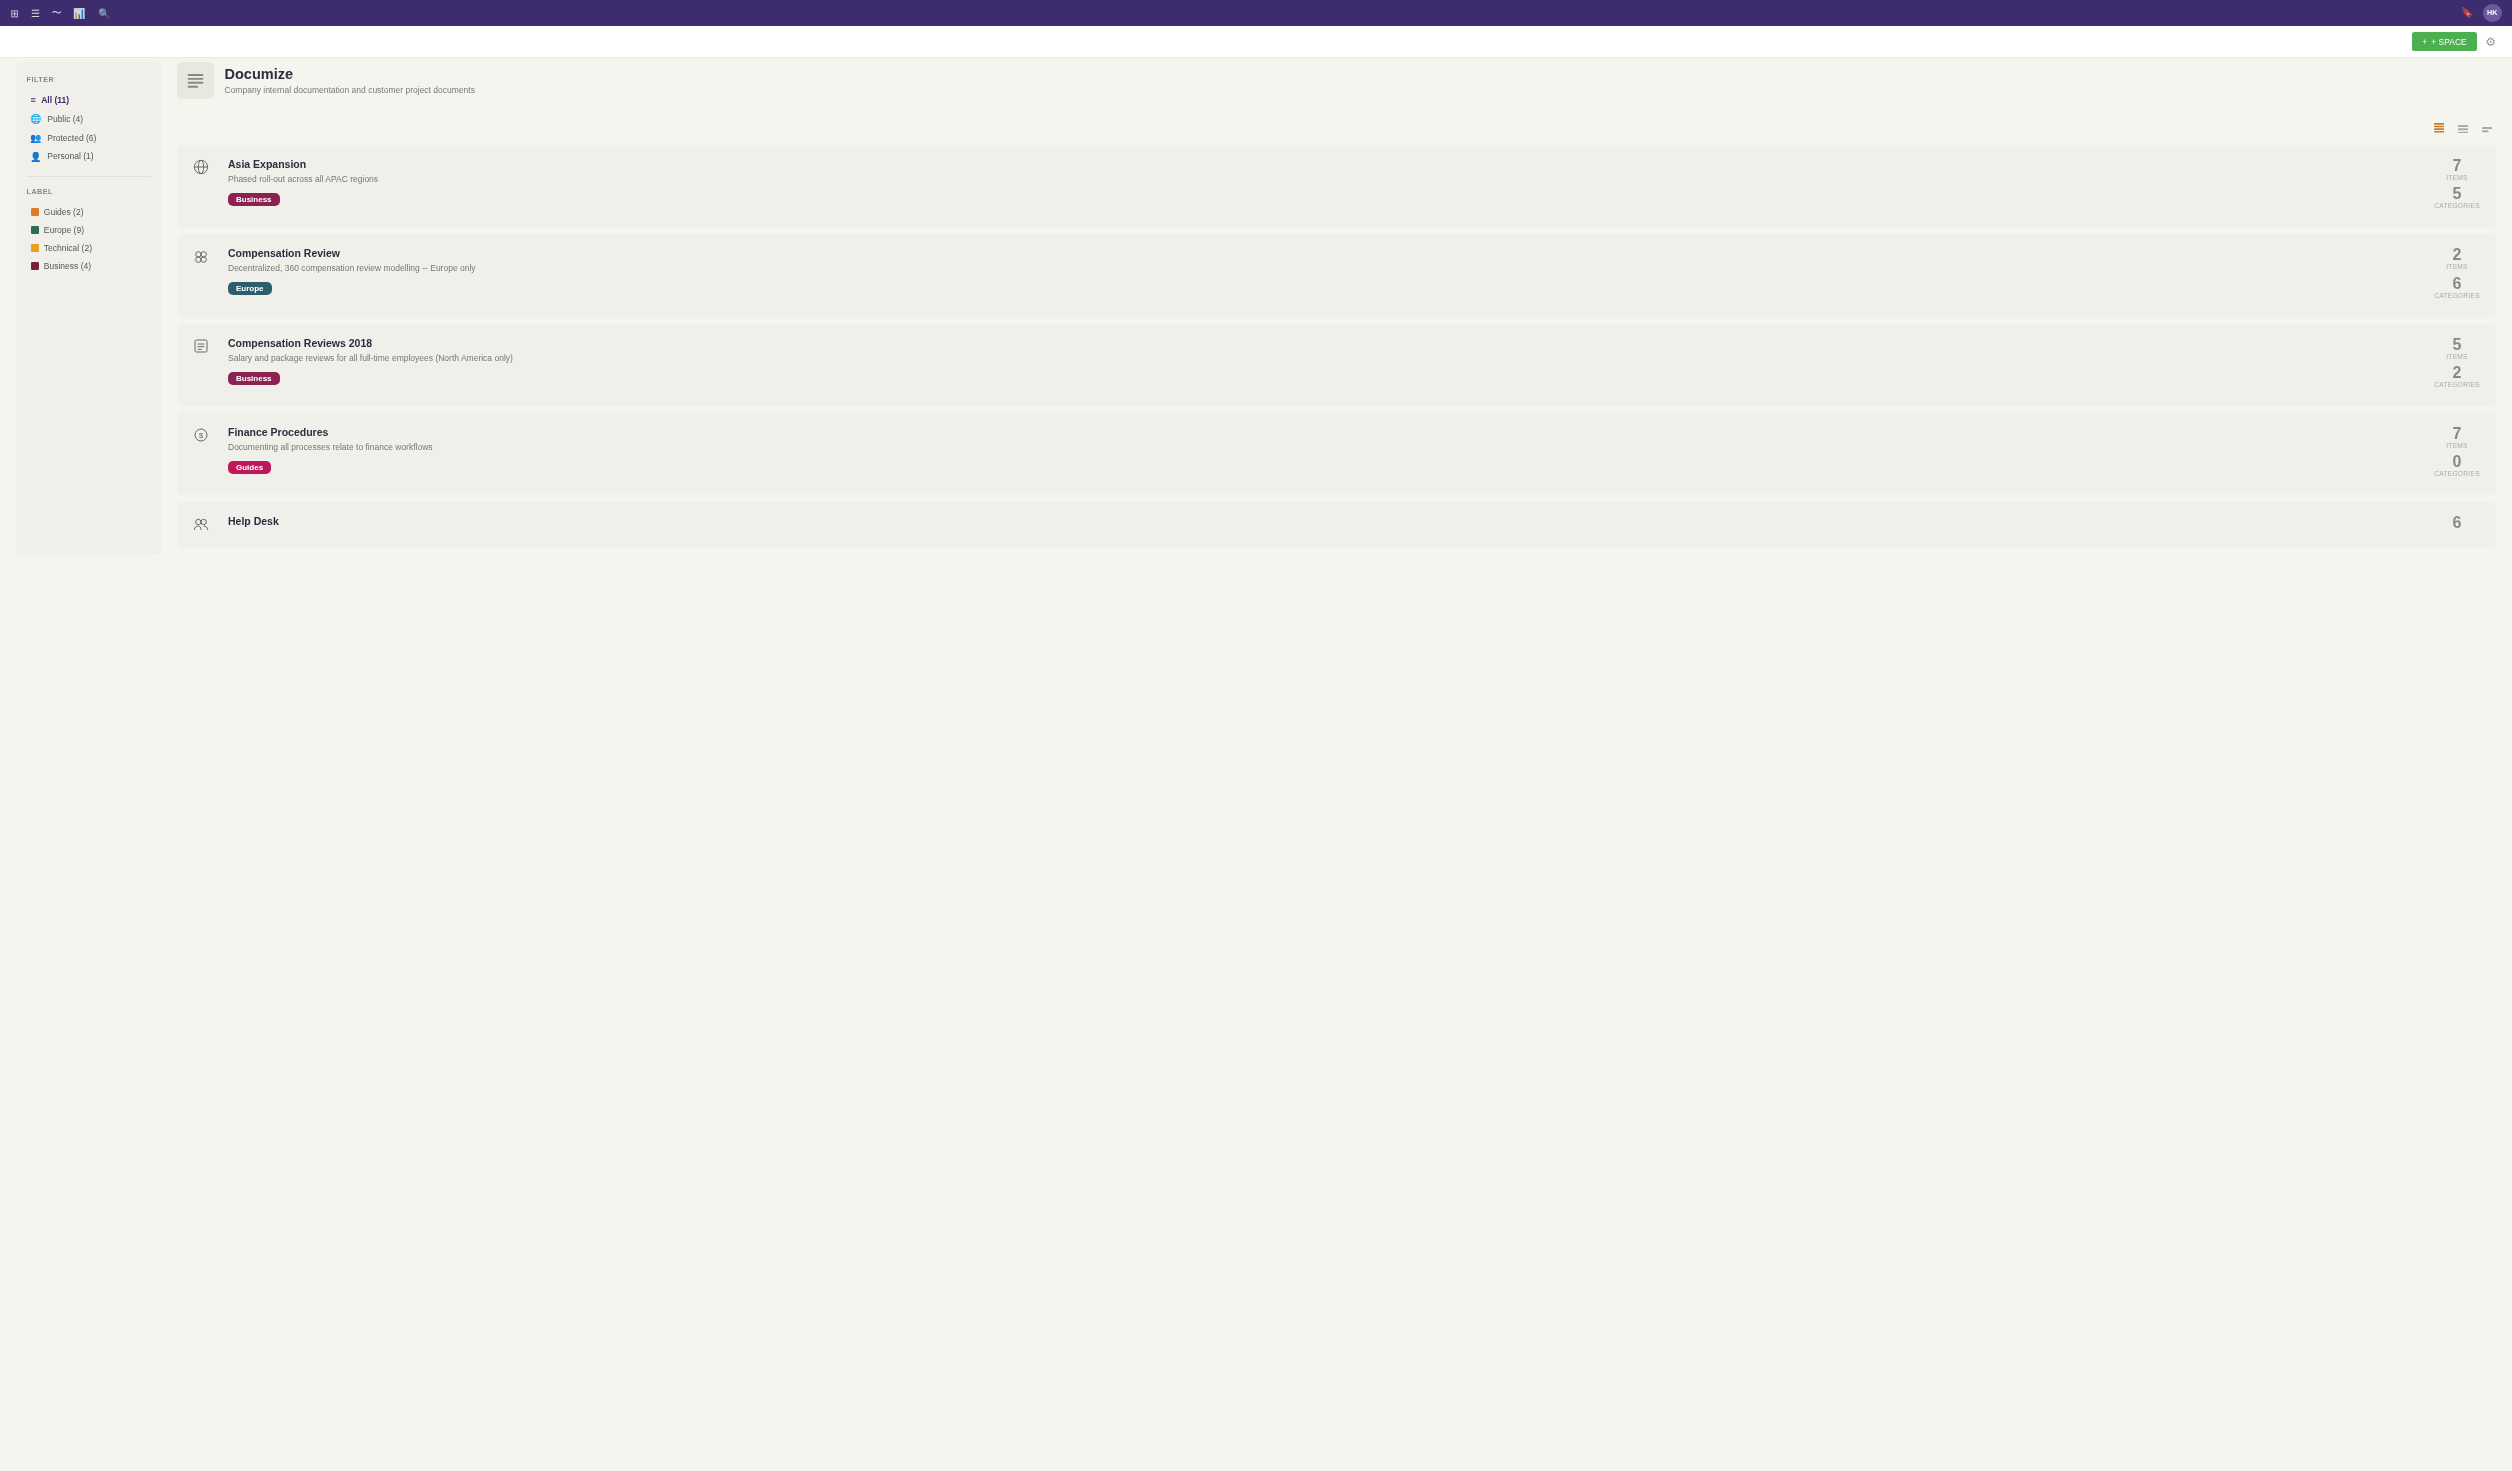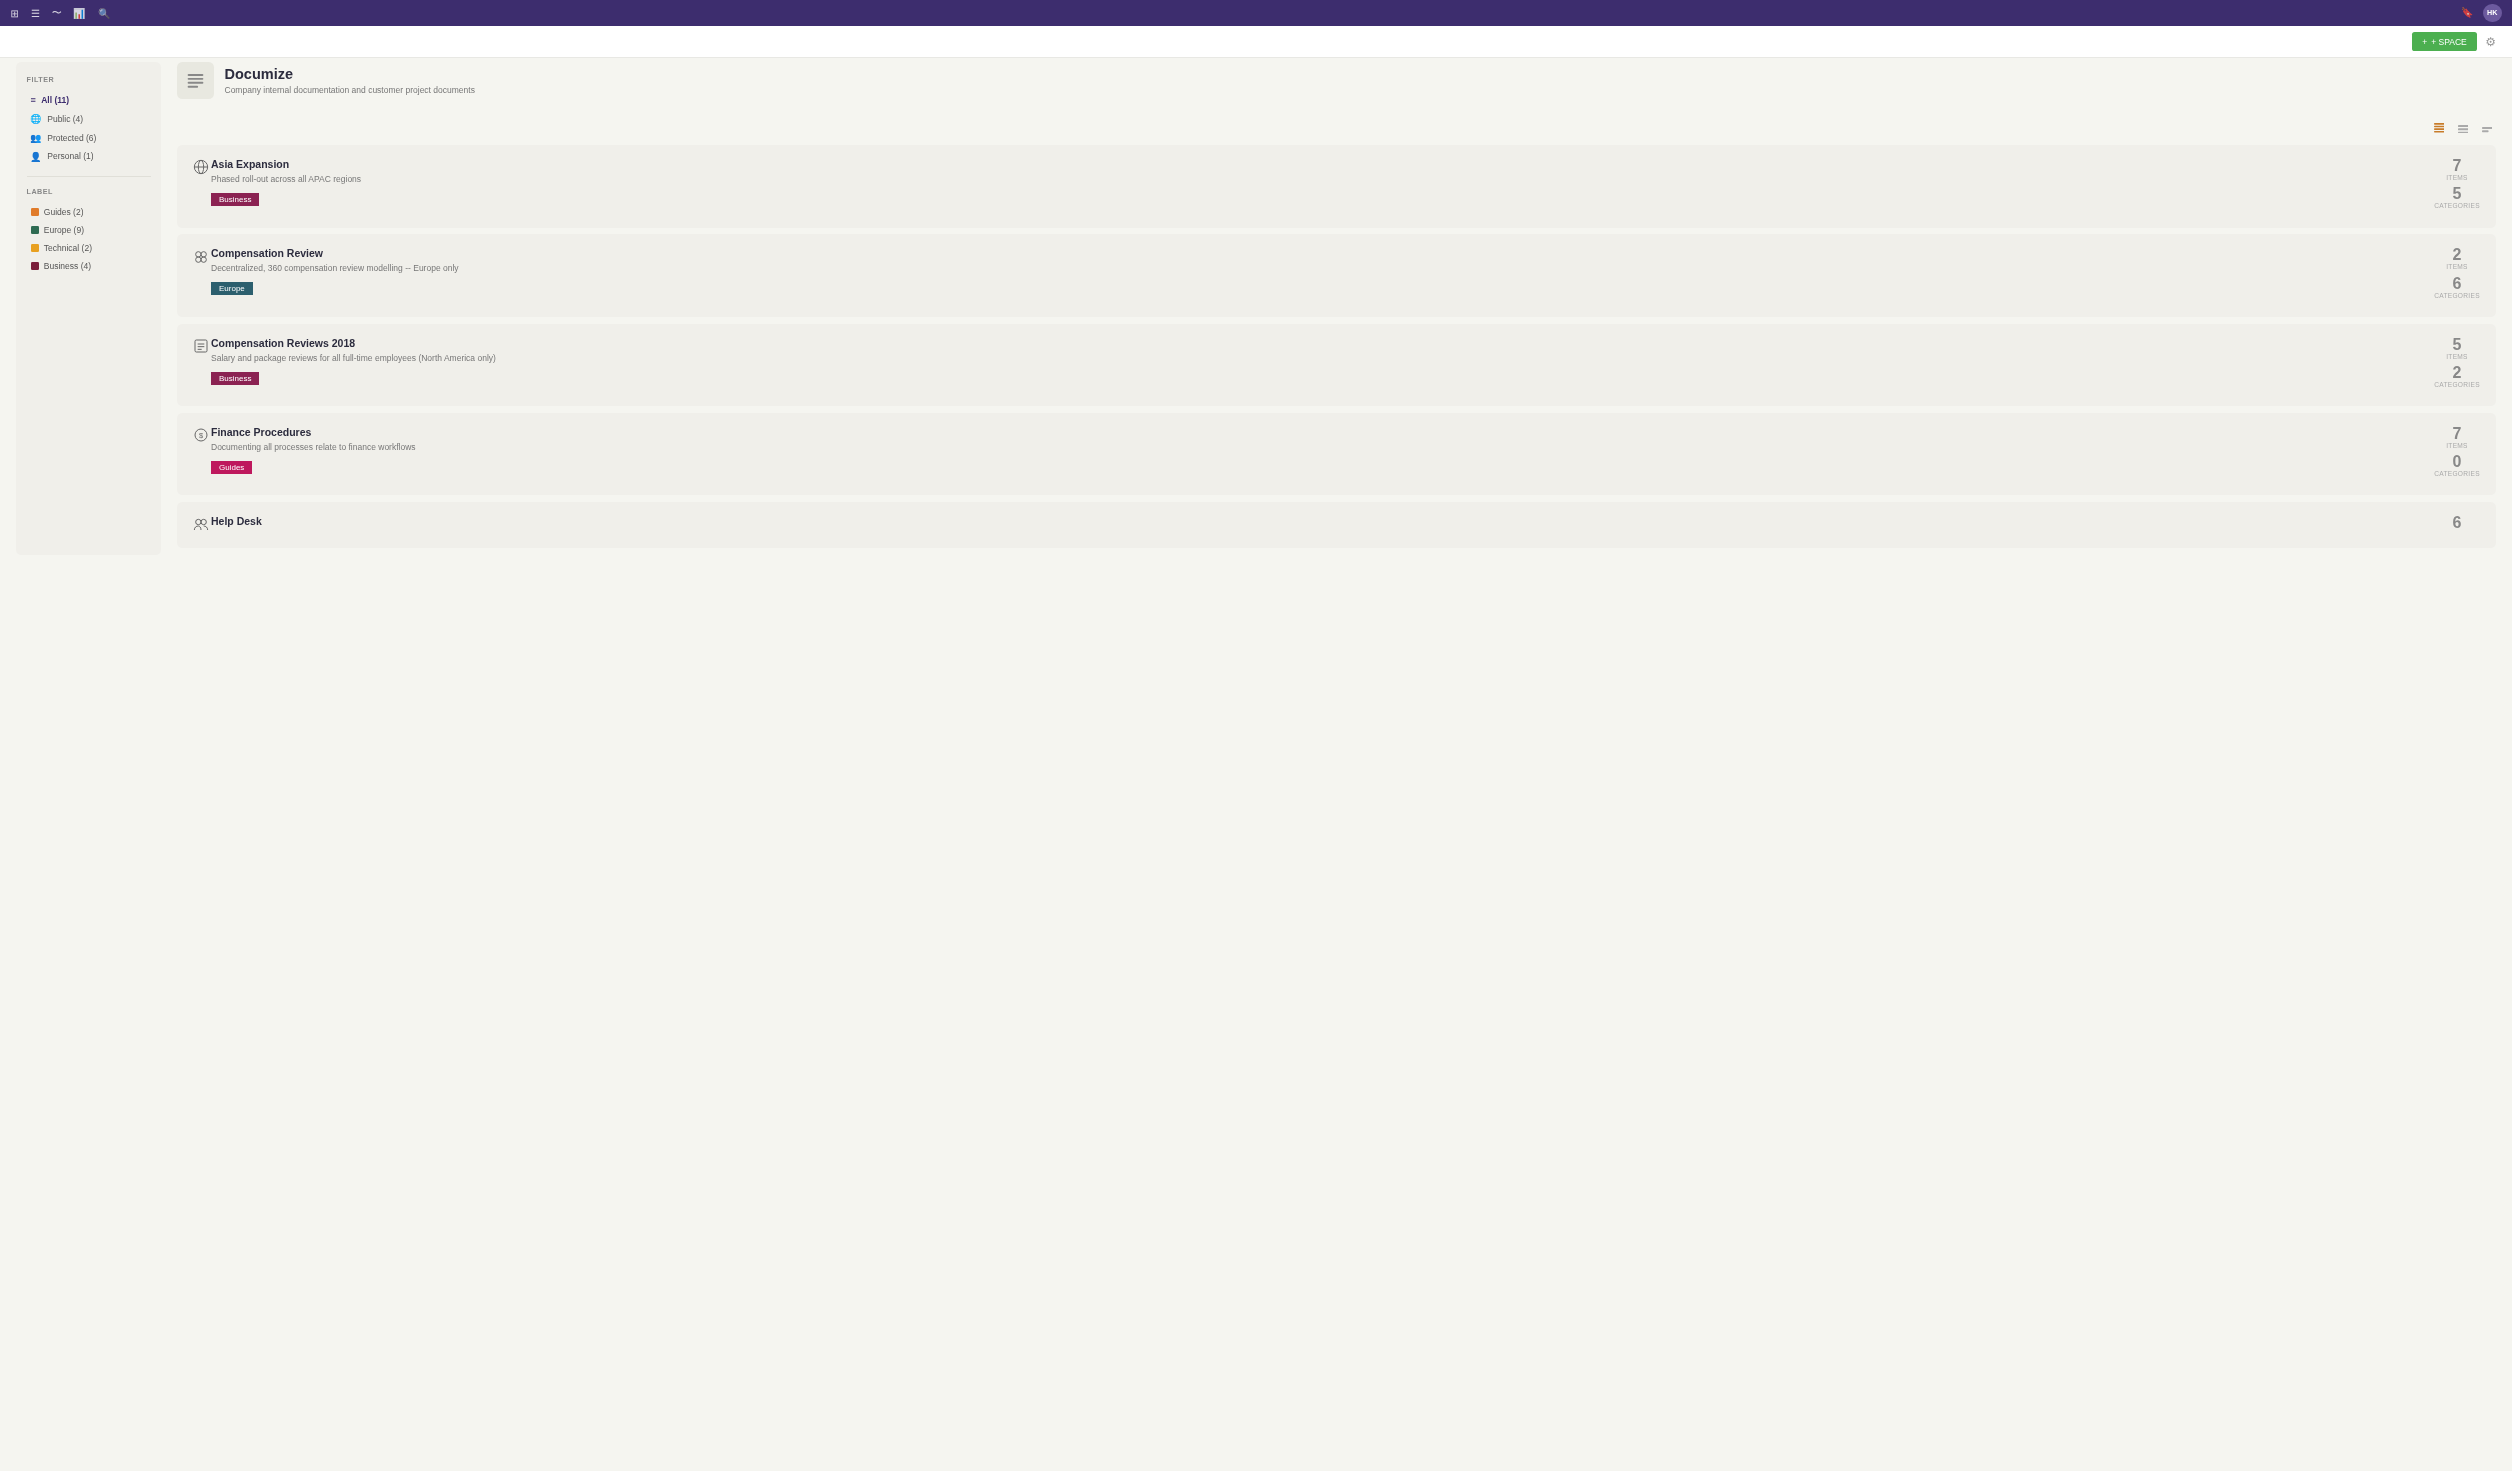--- a/index.html
+++ b/index.html
@@ -90,27 +90,27 @@
     }
     .view-btn { background: none; border: none; cursor: pointer; padding: 2.6px 4px; color: #999; font-size: 10.5px; }
     .view-btn.active { color: #4a90c4; }
 
     
     .card {
       background: #f0efea; border-radius: 5.3px; padding: 13px 16px;
       margin-bottom: 6.6px; display: flex; align-items: flex-start;
       justify-content: space-between;
     }
-    .card-left { display: flex; align-items: flex-start; gap: 2px; flex: 1; }
+    .card-left { display: flex; align-items: flex-start; gap: 19px; flex: 1; }
     .card-icon { font-size: 14.5px; color: #666; margin-top: 1.3px; flex-shrink: 0; }
     .card-title { font-size: 10.5px; font-weight: 700; color: #2c2c3e; margin-bottom: 4px; }
     .card-desc { font-size: 8.5px; color: #777; margin-bottom: 8px; }
     .tag {
-      display: inline-block; padding: 2px 8px; border-radius: 0;
-      font-size: 8px; font-weight: 400; color: white;
+      display: inline-block; padding: 2px 8px; border-radius: 5px;
+      font-size: 8px; font-weight: 700; color: white;
     }
     .tag-business { background: #8b2252; }
     .tag-europe { background: #2c5f6e; }
     .tag-guides { background: #be185d; }
 
     .card-stats { text-align: center; min-width: 46px; }
     .stat-number { font-size: 16px; font-weight: 700; color: #888; line-height: 1; }
     .stat-label { font-size: 6.6px; color: #aaa; letter-spacing: 0.3px; text-transform: uppercase; margin-bottom: 5.3px; }
   </style>
 </head>

